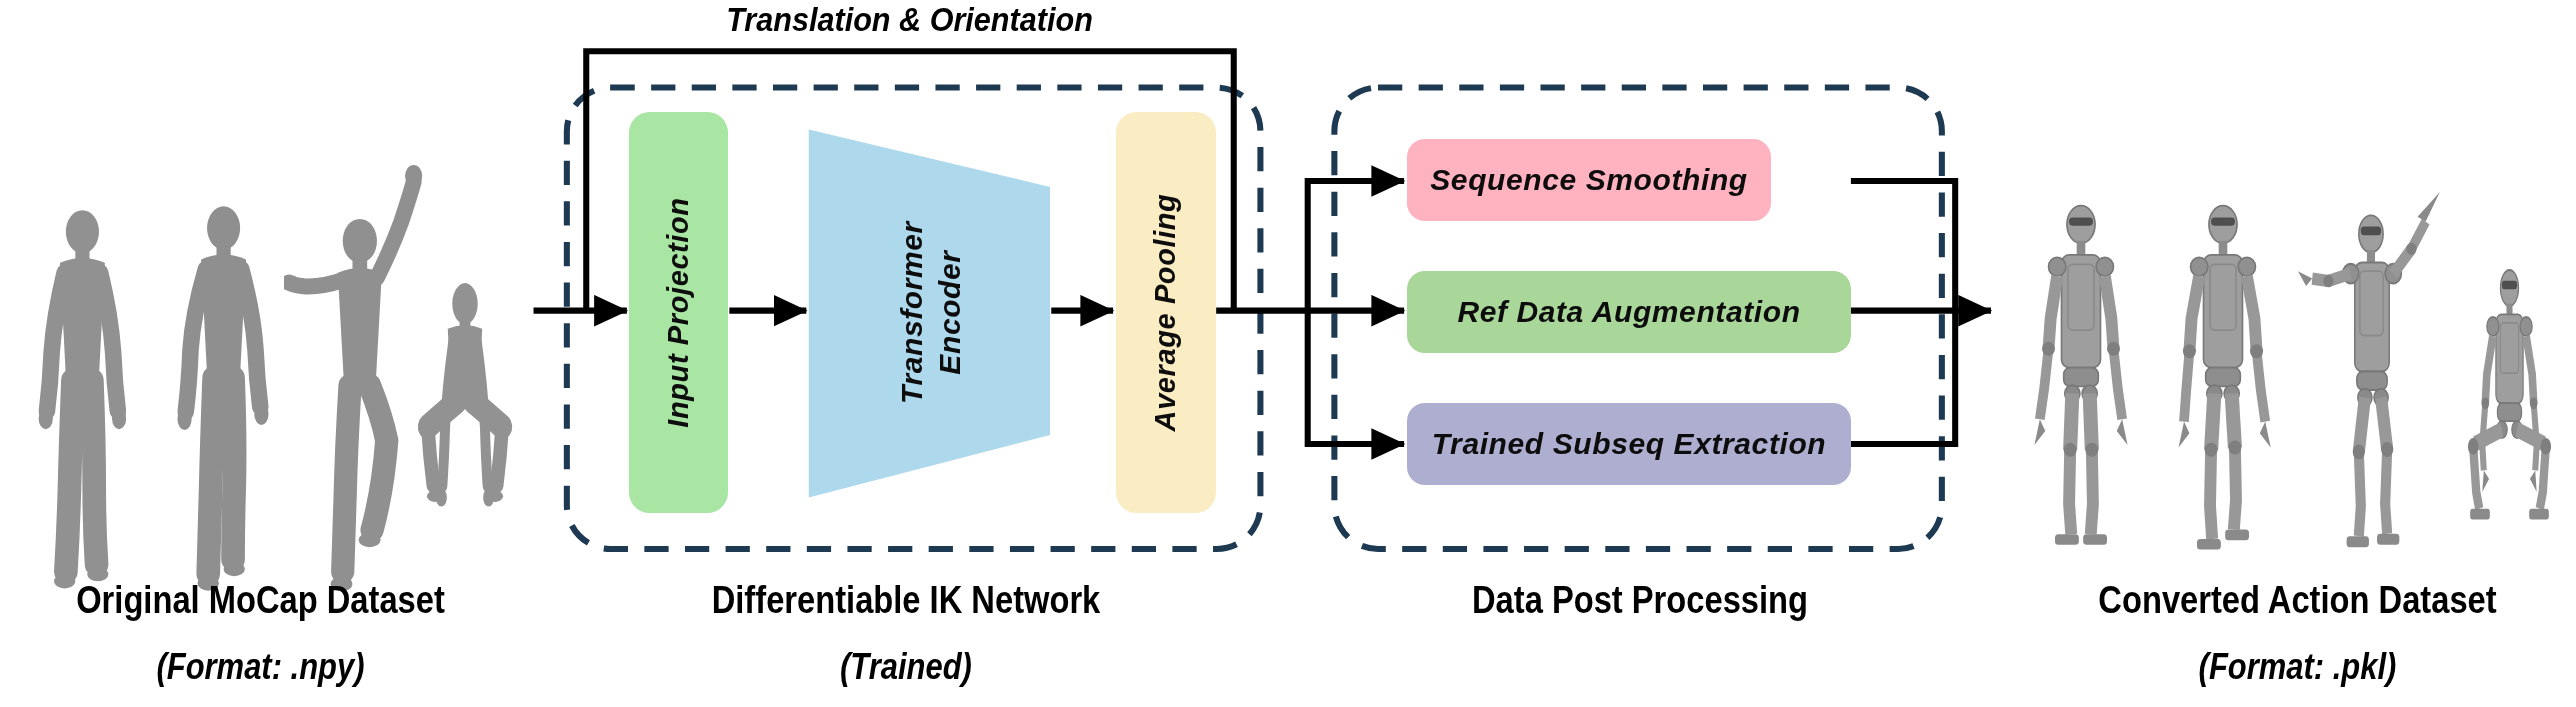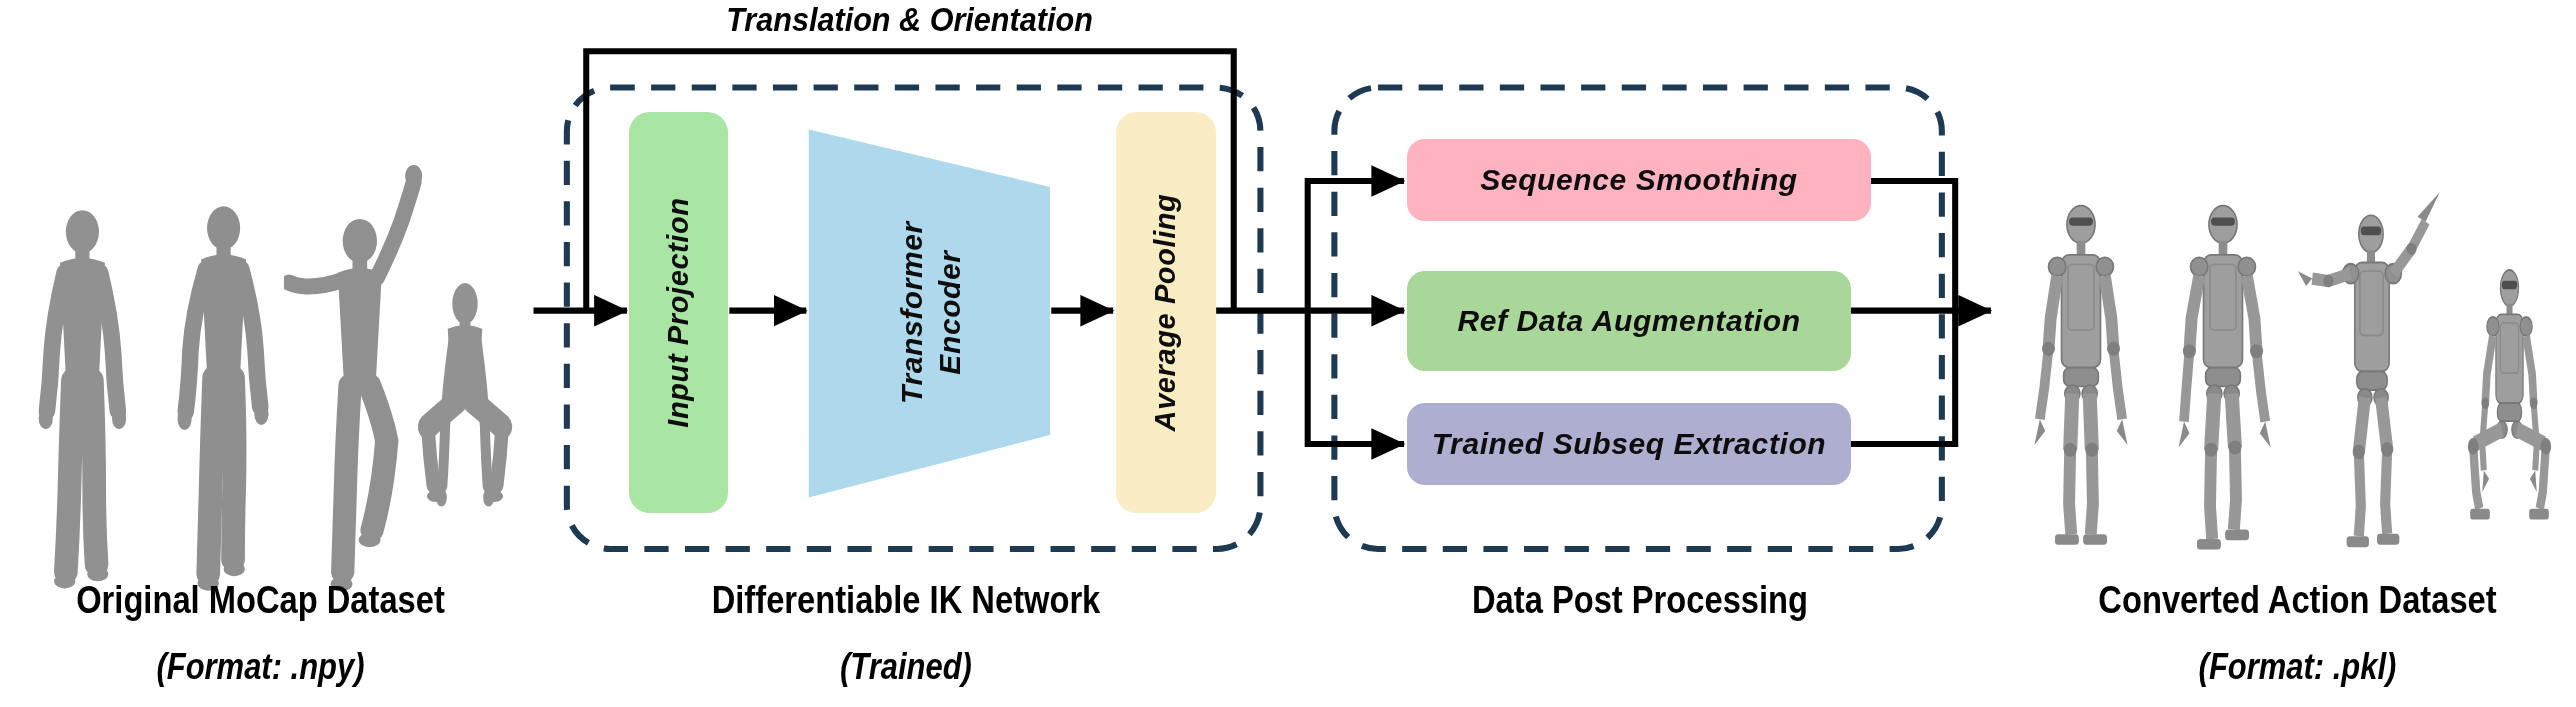--- a/index.html
+++ b/index.html
@@ -133,25 +133,25 @@
       <div>Encoder</div>
     </div>
   </div>
 
   <div class="block" style="left: 1116px; top: 112px; width: 100px; height: 401px; background: rgb(251, 237, 195);">
     <div class="vwrap">
       <span class="vlabel">Average Pooling</span>
     </div>
   </div>
 
-  <div class="block" style="left: 1407px; top: 139px; width: 464px; height: 82px; border-radius: 18px; background: rgb(255, 178, 191);">
+  <div class="block" style="left: 1407px; top: 139px; width: 364px; height: 82px; border-radius: 18px; background: rgb(255, 178, 191);">
     <span class="pp-label">Sequence Smoothing</span>
   </div>
 
-  <div class="block" style="left: 1407px; top: 271px; width: 444px; height: 100px; border-radius: 18px; background: rgb(169, 214, 153); justify-content: center;">
+  <div class="block" style="left: 1407px; top: 271px; width: 444px; height: 82px; border-radius: 18px; background: rgb(169, 214, 153); justify-content: center;">
     <span class="pp-label">Ref Data Augmentation</span>
   </div>
 
   <div class="block" style="left: 1407px; top: 403px; width: 444px; height: 82px; border-radius: 18px; background: rgb(174, 175, 208);">
     <span class="pp-label">Trained Subseq Extraction</span>
   </div>
 
   <svg class="fig" style="left:15px; top:203px;" width="136" height="407" viewBox="0 0 115 340" preserveAspectRatio="none" aria-label="Four gray human body mesh poses: walking, walking, one arm raised, crouching">
     <g fill="#919191">
       <ellipse cx="57" cy="24" rx="14" ry="18"></ellipse>

